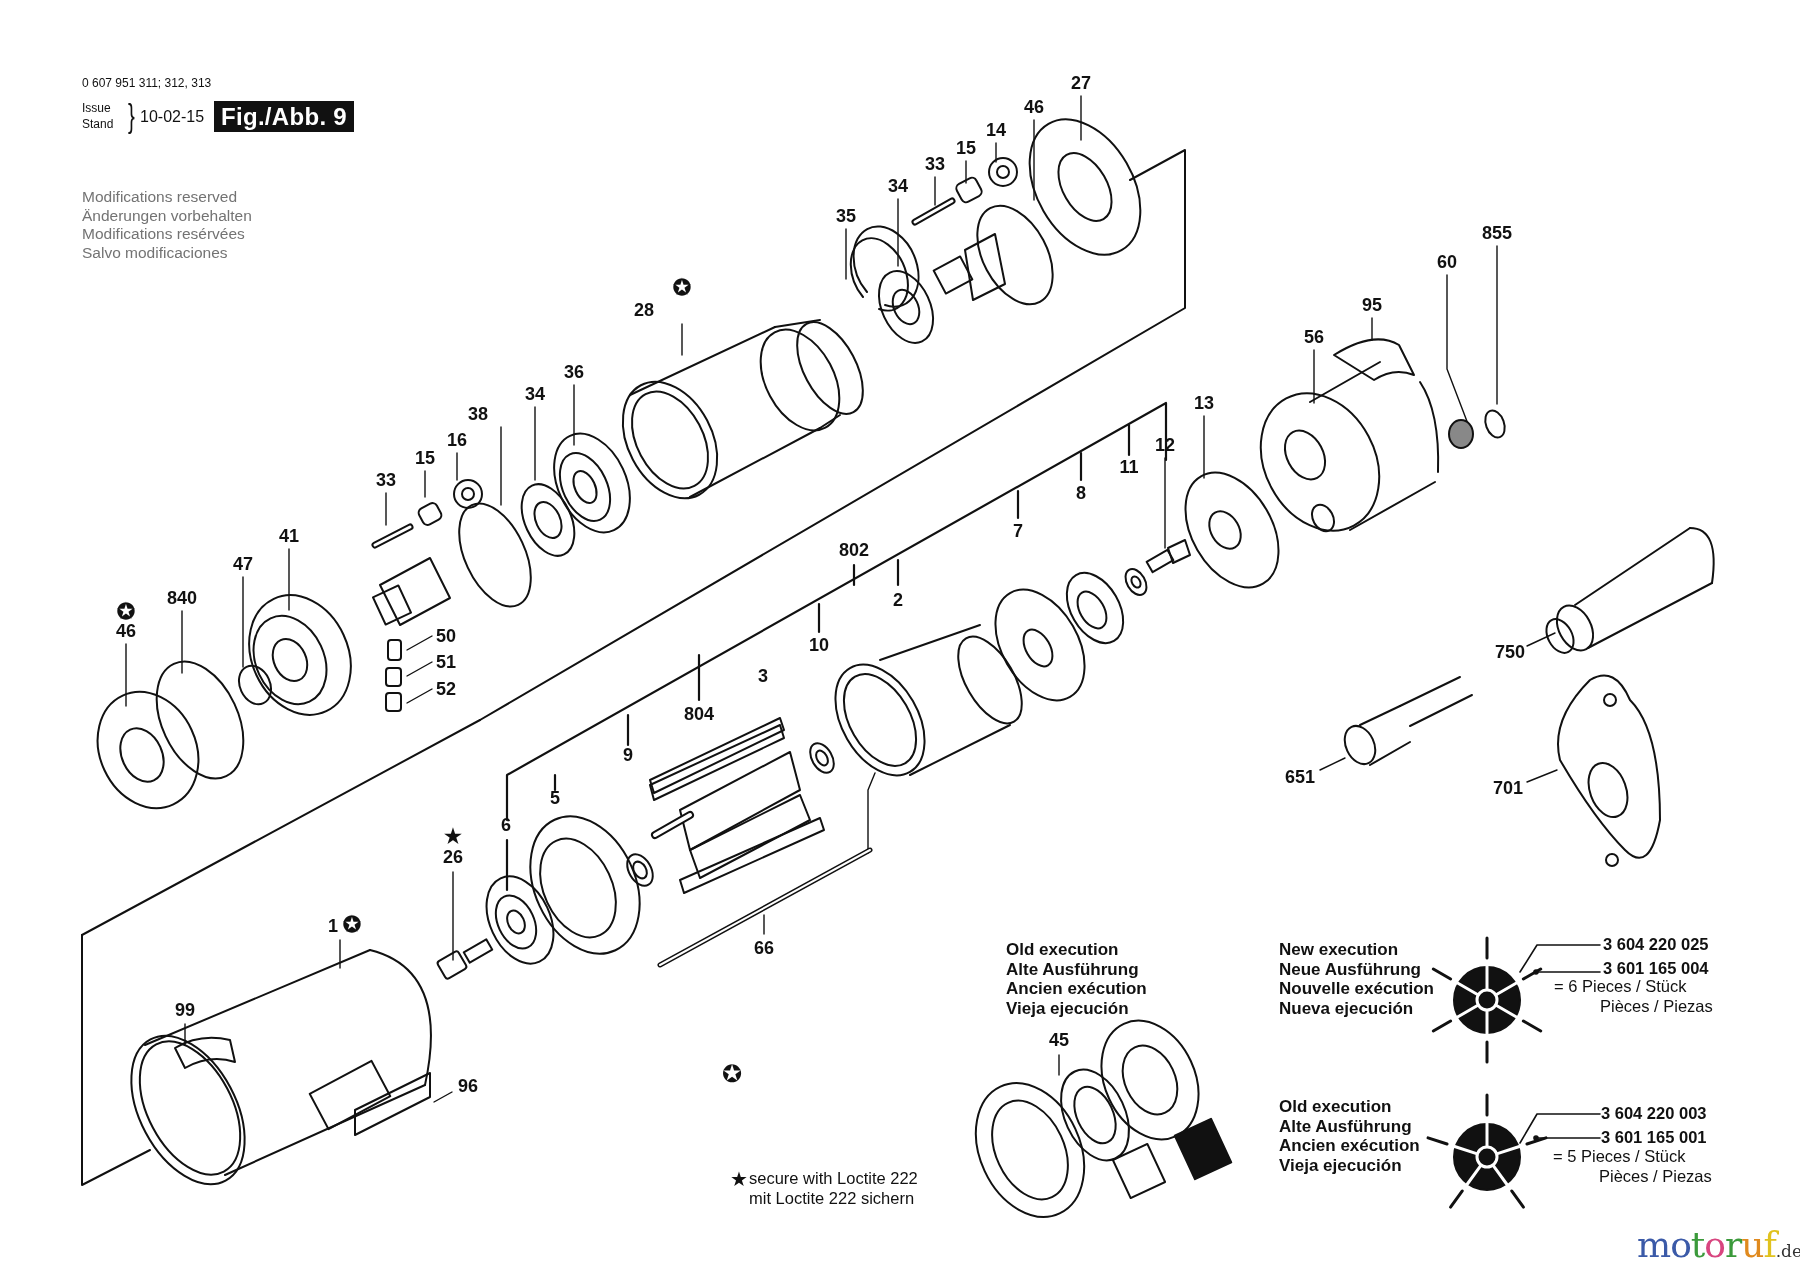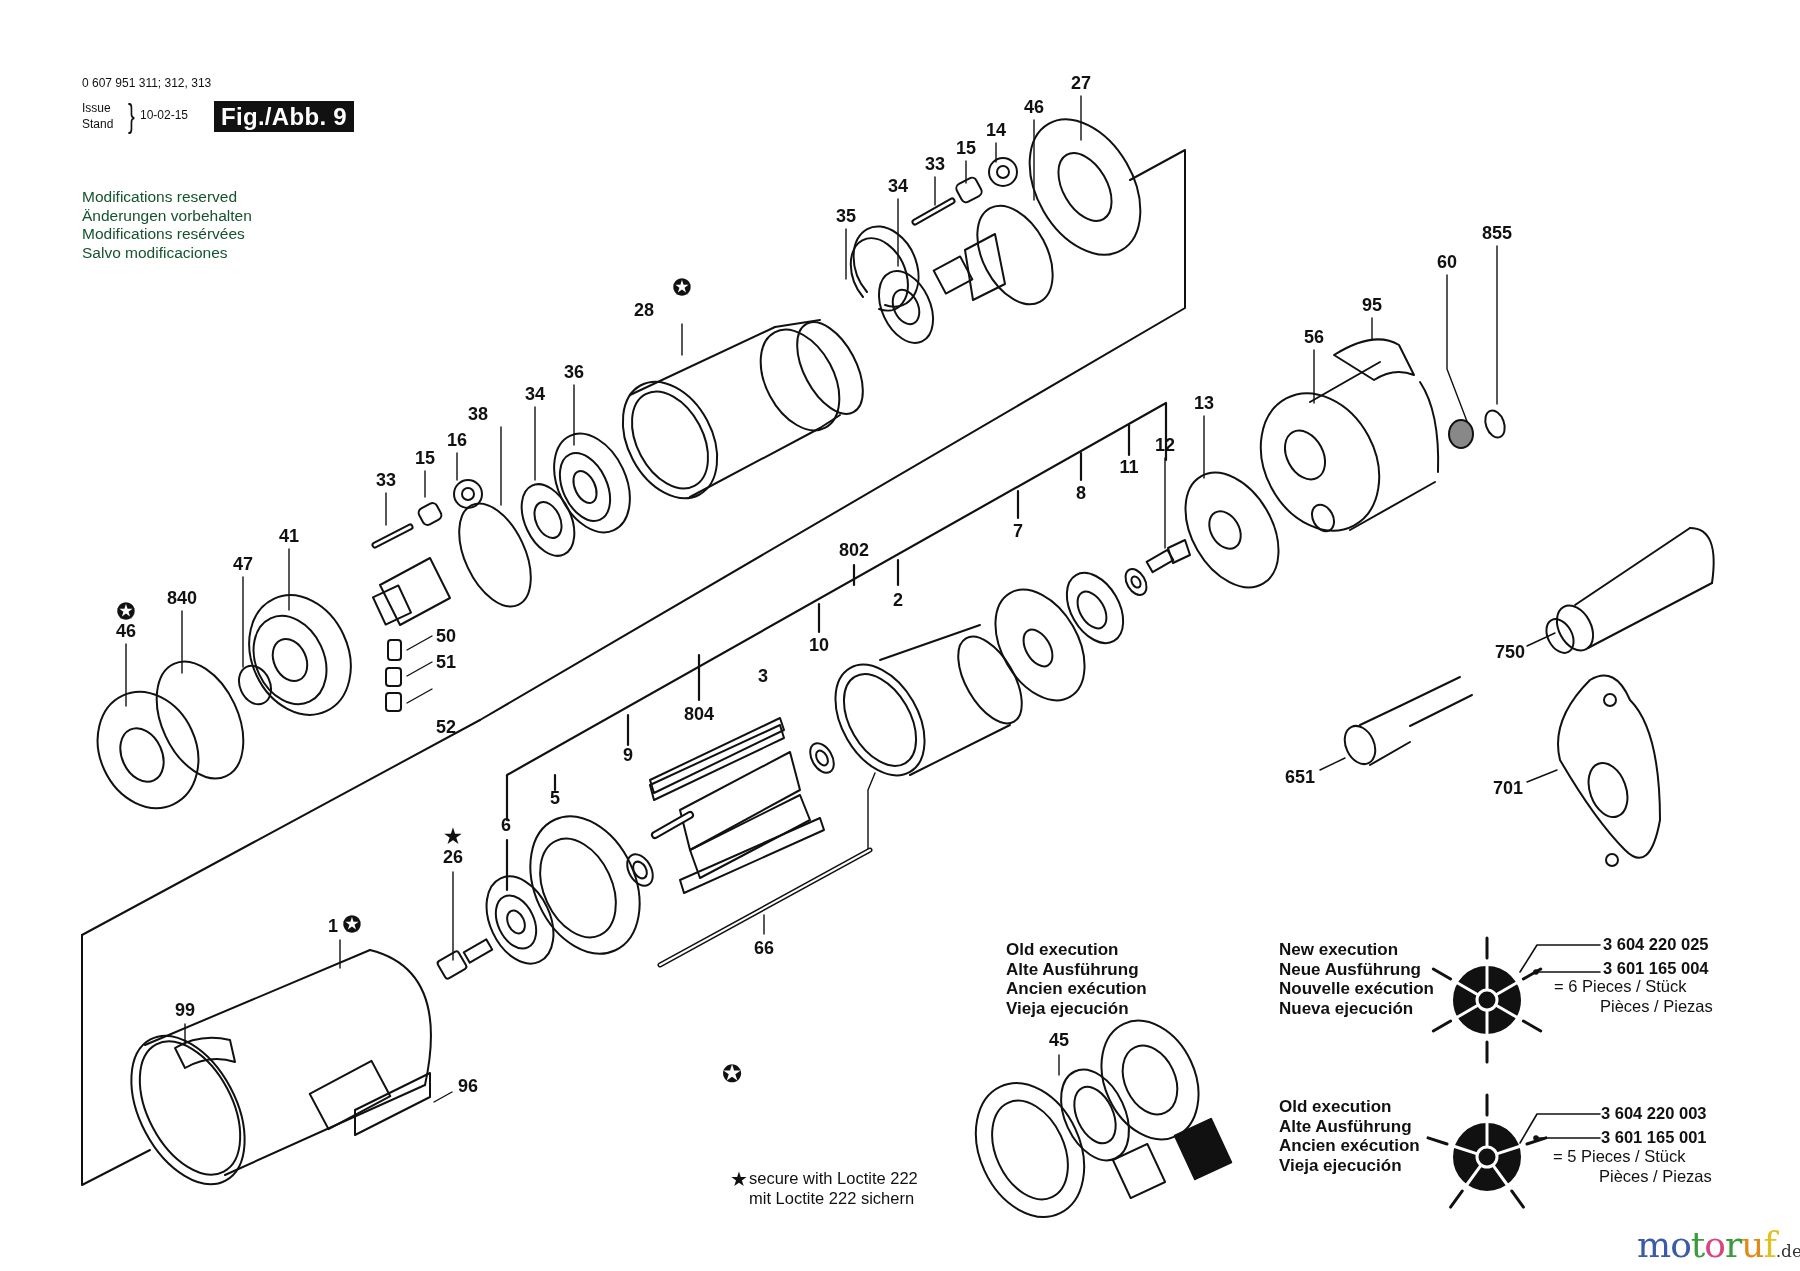--- a/index.html
+++ b/index.html
@@ -2,24 +2,24 @@
 <html><head>
 <meta charset="utf-8">
 <style>
   html, body { margin: 0; padding: 0; background: #ffffff; }
   body { width: 1800px; height: 1271px; position: relative; overflow: hidden;
          font-family: "Liberation Sans", sans-serif; color: #111; }
   .abs { position: absolute; white-space: nowrap; }
   .hdr-num { font-size: 12px; left: 82px; top: 76px; }
   .issue { left: 82px; top: 100px; font-size: 12px; line-height: 16px; }
   .issue-brace { left: 128px; top: 98px; font-size: 34px; line-height: 34px; font-weight: 300; transform: scaleX(0.6); transform-origin: left; }
-  .issue-date { left: 140px; top: 108px; font-size: 12px; }
+  .issue-date { left: 140px; top: 108px; font-size: 16px; }
   .fig-badge { left: 214px; top: 101px; background: #111; color: #fff; font-weight: bold; font-size: 24px; padding: 0 7px; line-height: 31px; letter-spacing: 0.3px; }
   .mods { left: 82px; top: 188px; font-size: 15.5px; line-height: 18.5px; }
-  .mods div { color: #14532d; }
+  .mods div { color: #737373; }
   .lbl { font-weight: bold; font-size: 18px; transform: translate(-50%, -50%); }
   .exec-title { font-weight: bold; font-size: 17px; line-height: 19.5px; }
   .pn { font-weight: bold; font-size: 16.5px; }
   .pcs { font-size: 16.5px; line-height: 19.5px; }
   .legend { font-size: 16.5px; line-height: 19.5px; }
   .logo { left: 1637px; top: 1224px; font-family: "DejaVu Serif", serif; font-size: 36px; letter-spacing: -1px; }
   .logo .de { font-size: 17px; color: #333; letter-spacing: 0; }
   svg#diagram { position: absolute; left: 0; top: 0; }
 </style>
 </head>
@@ -373,21 +373,21 @@
   <div class="abs lbl" style="left:457px;top:440px">16</div>
   <div class="abs lbl" style="left:425px;top:458px">15</div>
   <div class="abs lbl" style="left:386px;top:480px">33</div>
   <div class="abs lbl" style="left:289px;top:536px">41</div>
   <div class="abs lbl" style="left:243px;top:564px">47</div>
   <div class="abs lbl" style="left:182px;top:598px">840</div>
   <div class="abs lbl" style="left:126px;top:612px;font-size:22px">✪</div>
   <div class="abs lbl" style="left:126px;top:631px">46</div>
   <div class="abs lbl" style="left:446px;top:636px">50</div>
   <div class="abs lbl" style="left:446px;top:662px">51</div>
-  <div class="abs lbl" style="left:446px;top:727px">52</div>
+  <div class="abs lbl" style="left:446px;top:689px">52</div>
   <div class="abs lbl" style="left:854px;top:550px">802</div>
   <div class="abs lbl" style="left:898px;top:600px">2</div>
   <div class="abs lbl" style="left:1018px;top:531px">7</div>
   <div class="abs lbl" style="left:1081px;top:493px">8</div>
   <div class="abs lbl" style="left:1129px;top:467px">11</div>
   <div class="abs lbl" style="left:1165px;top:445px">12</div>
   <div class="abs lbl" style="left:1204px;top:403px">13</div>
   <div class="abs lbl" style="left:819px;top:645px">10</div>
   <div class="abs lbl" style="left:763px;top:676px">3</div>
   <div class="abs lbl" style="left:699px;top:714px">804</div>

